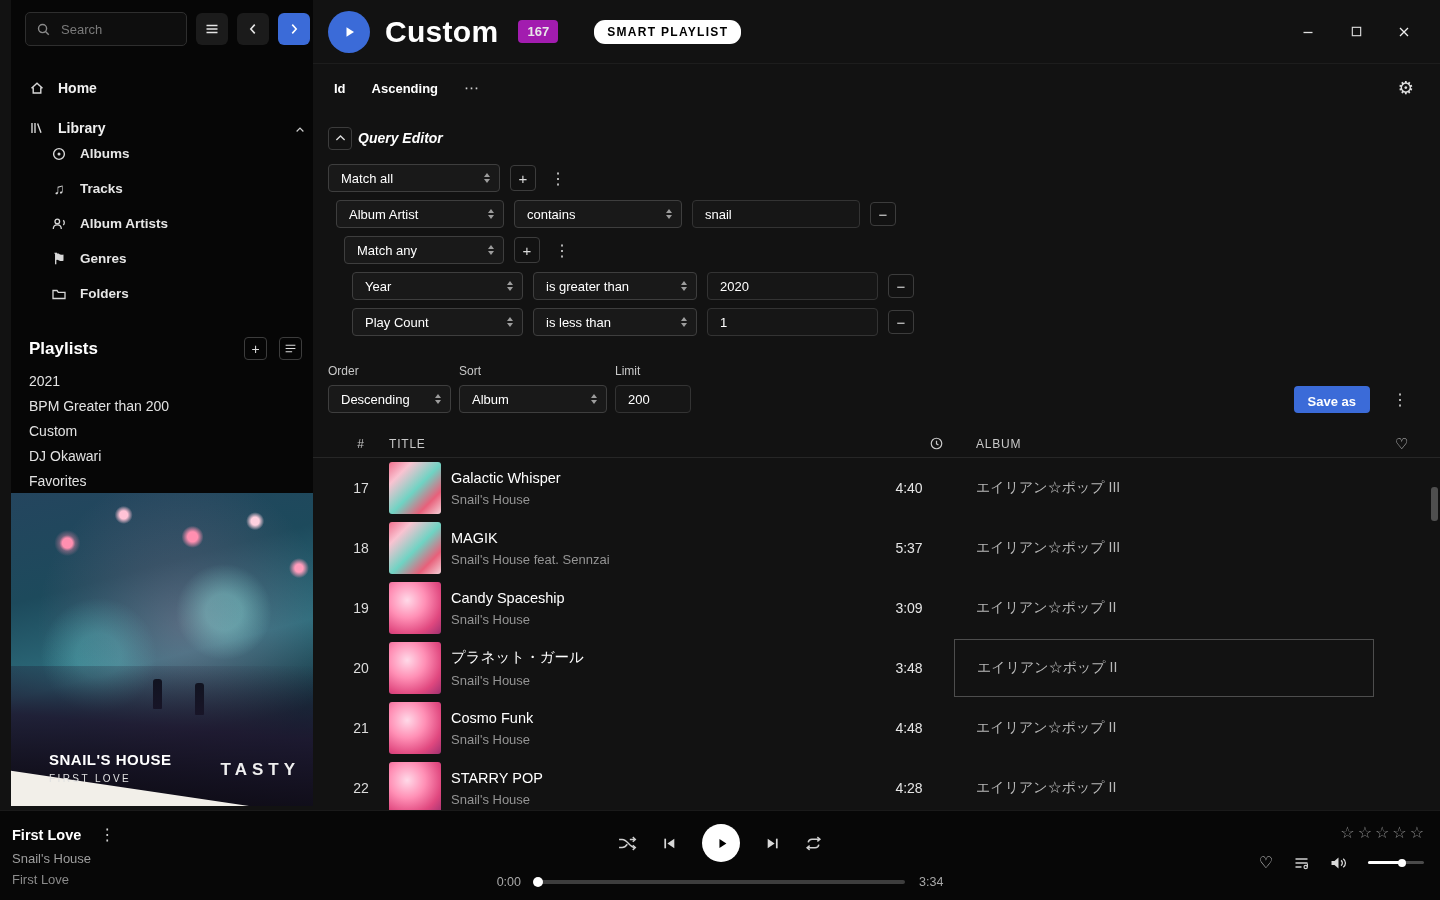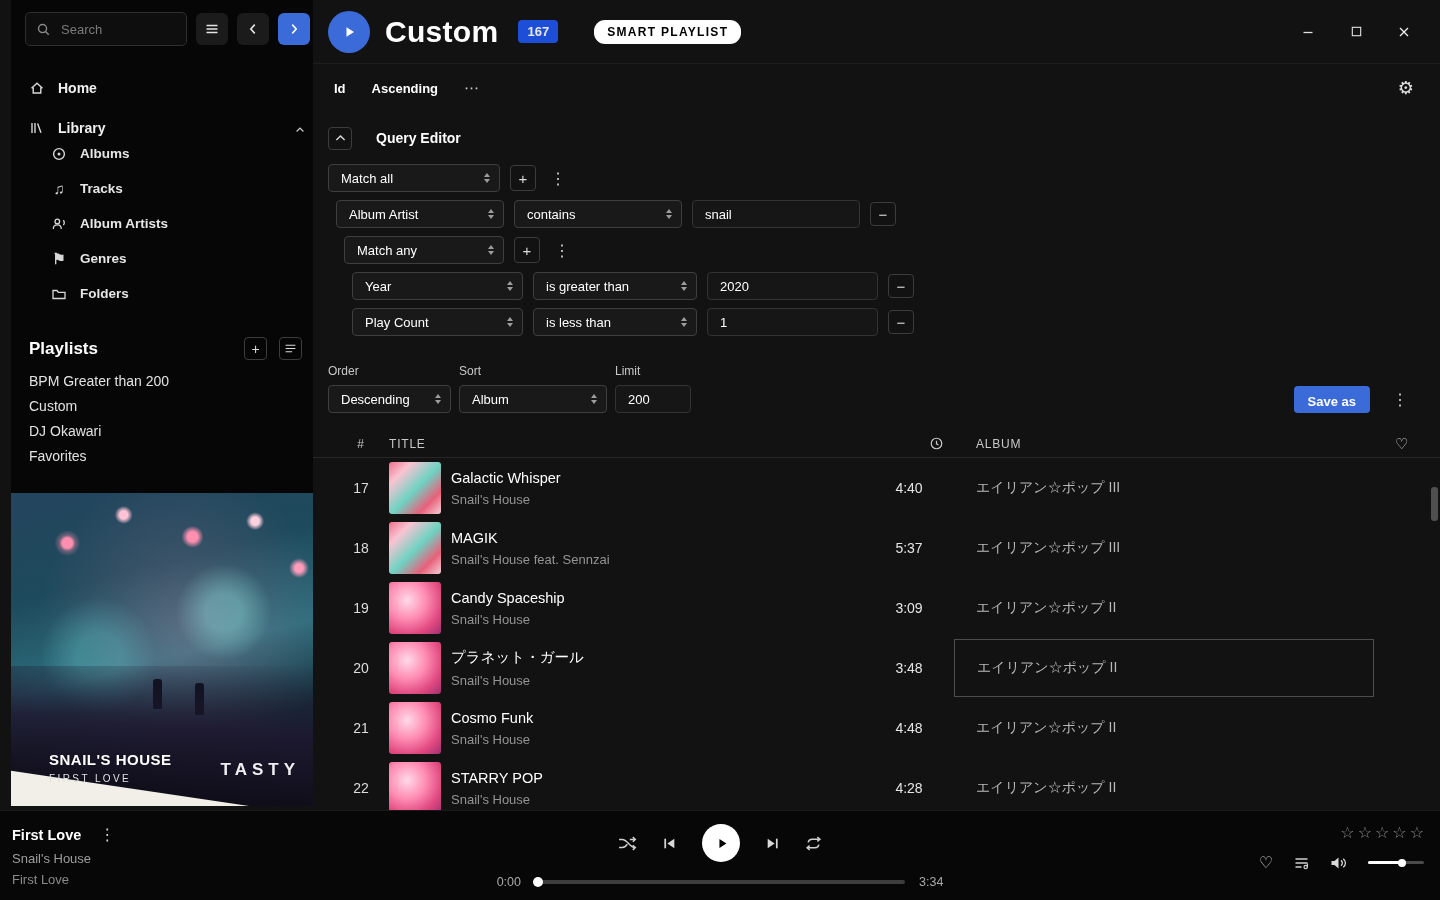--- a/index.html
+++ b/index.html
@@ -58,37 +58,37 @@
   .art-album { font-size:10px; letter-spacing:2.4px; color:#e0e0e0; margin-top:5px; }
   .art-label { position:absolute; right:24px; bottom:26px; font-size:17px; font-weight:600;
     letter-spacing:5px; color:#efefef; z-index:2; }
 
   
   .main { position:absolute; left:313px; top:0; width:1127px; height:810px; background:#121212; overflow:hidden; }
   .main-header { height:64px; display:flex; align-items:center; padding:0 26px 0 15px; border-bottom:1px solid #1d1d1d; }
   .play-btn { width:42px; height:42px; border-radius:50%; border:none; background:var(--accent,#3b6bd8);
     display:flex; align-items:center; justify-content:center; cursor:pointer; }
   .page-title { font-size:30px; font-weight:800; letter-spacing:.3px; margin-left:15px; }
-  .count-badge { margin-left:20px; background:#1d4ed8; color:#e8e8e8; font-size:13px; font-weight:700;
+  .count-badge { margin-left:20px; background:#a21caf; color:#e8e8e8; font-size:13px; font-weight:700;
     padding:4px 9px; border-radius:4px; }
   .smart-badge { margin-left:36px; background:#ffffff; color:#000; font-size:12px; font-weight:800;
     letter-spacing:1.3px; padding:5px 13px; border-radius:11px; }
   .win-controls { display:flex; align-items:center; gap:28px; }
   .win-btn { background:none; border:none; cursor:pointer; display:flex; align-items:center; justify-content:center; width:20px; height:20px; }
 
   .toolbar-row { display:flex; align-items:center; height:28px; margin-top:10px; padding:0 26px 0 21px; gap:26px; }
   .tb-sort { font-size:13px; font-weight:700; color:#fff; cursor:pointer; }
   .tb-dots { font-size:15px; color:#cfcfcf; cursor:pointer; }
   .gear { font-size:18px; color:#e0e0e0; cursor:pointer; }
 
   .qe { padding-left:15px; }
   .qe-header { display:flex; align-items:center; margin-top:24px; height:24px; }
   .collapse-btn { width:24px; height:23px; border:1px solid #3c3c3c; border-radius:4px; background:transparent;
     display:flex; align-items:center; justify-content:center; cursor:pointer; }
-  .qe-title { margin-left:24px; font-size:14px; font-weight:700; }
+  .qe-title { margin-left:6px; font-size:14px; font-weight:700;font-style:italic; }
 
   .qe-row { display:flex; align-items:center; gap:10px; margin-top:8px; }
   .qe-row.first { margin-top:14px; }
   .ind-1 { margin-left:8px; } .ind-2 { margin-left:16px; } .ind-3 { margin-left:24px; }
 
   .select { position:relative; height:28px; background:#191919; border:1px solid #3e3e3e; border-radius:4px;
     display:flex; align-items:center; padding:0 26px 0 12px; font-size:13px; color:#fff; cursor:pointer; }
   .spin { position:absolute; right:9px; top:50%; transform:translateY(-50%);
     display:flex; flex-direction:column; gap:2px; }
   .spin::before { content:""; border-left:3.5px solid transparent; border-right:3.5px solid transparent;
@@ -242,20 +242,21 @@
       <button class="mini-btn">
         <span class="glyph">+</span>
       </button>
       <button class="mini-btn">
         <svg width="13" height="13" viewBox="0 0 16 16">
           <path d="M2 4h12M2 8h12M2 12h8" stroke="#ddd" stroke-width="1.4"></path>
         </svg>
       </button>
     </div>
     <div class="pl-list">
+      <div class="pl-item">2021</div>
       <div class="pl-item">BPM Greater than 200</div>
       <div class="pl-item">Custom</div>
       <div class="pl-item">DJ Okawari</div>
       <div class="pl-item">Favorites</div>
     </div>
 
     <div class="artwork">
       <div class="art-fig fig1"></div>
       <div class="art-fig fig2"></div>
       <div class="art-rocks"></div>

